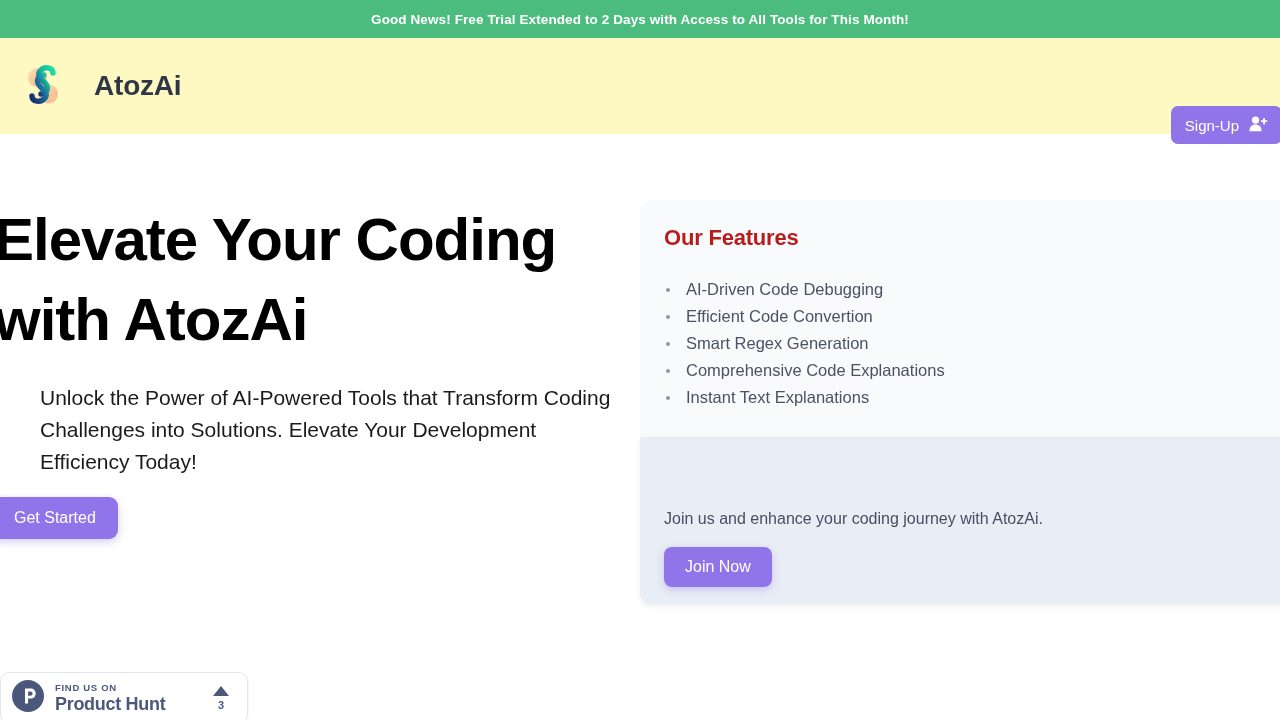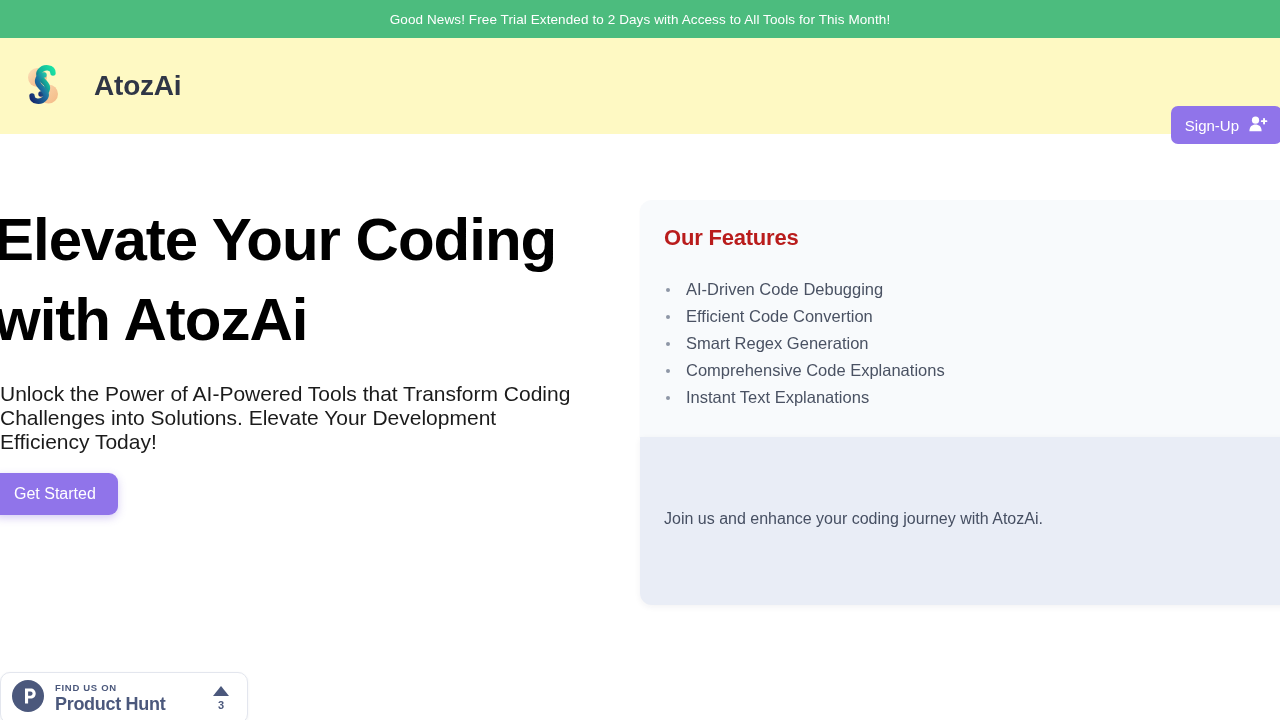--- a/index.html
+++ b/index.html
@@ -11,21 +11,21 @@
   }
   #page { position:relative; width:1280px; height:720px; background:#ffffff; }
 
   
   .banner {
     position:absolute; left:0; top:0; width:1280px; height:38px;
     background:#4cbc7e;
     display:flex; align-items:center; justify-content:center;
   }
   .banner-text {
-    color:#ffffff; font-size:13.5px; font-weight:normal; letter-spacing:.1px;
+    color:#ffffff; font-size:13.5px; font-weight:bold; letter-spacing:.1px;
     white-space:nowrap;
   }
 
   
   .header {
     position:absolute; left:0; top:38px; width:1280px; height:96px;
     background:#fef9c3;
     display:flex; align-items:center;
   }
   .brand { display:flex; align-items:center; margin-left:20px; }
@@ -47,22 +47,23 @@
 
   
   .hero-left {
     position:absolute; left:0; top:200px; width:620px;
   }
   .hero-title {
     font-size:60px; line-height:80px; font-weight:bold; color:#000000;
     letter-spacing:-1px; margin-left:-6px;
   }
   .hero-sub {
-    margin-top:22px; font-size:21px; line-height:24px; color:#1b1b1b;
+    margin-top:22px; font-size:21px; line-height:32px; color:#1b1b1b;
     width:580px;
+    margin-left:40px;
   }
   .get-started-btn {
     margin-top:19px; margin-left:-8px;
     height:42px; padding:0 22px;
     background:#9074ea; color:#ffffff; font-size:16px;
     border:none; border-radius:9px; cursor:pointer;
     box-shadow:0 3px 9px rgba(120,90,220,.30);
     display:inline-flex; align-items:center;
   }
 
@@ -202,20 +203,21 @@
       <li class="feature-item">AI-Driven Code Debugging</li>
       <li class="feature-item">Efficient Code Convertion</li>
       <li class="feature-item">Smart Regex Generation</li>
       <li class="feature-item">Comprehensive Code Explanations</li>
       <li class="feature-item">Instant Text Explanations</li>
     </ul>
   </div>
 
   <div class="community-card">
     <div class="community-desc">Join us and enhance your coding journey with AtozAi.</div>
+    <button class="join-btn">Join Now</button>
   </div>
 
   <div class="ph-badge">
     <span class="ph-logo">
       <svg width="32" height="32" viewBox="0 0 32 32">
         <circle cx="16" cy="16" r="16" fill="#4b587c"></circle>
         <path d="M13 8.5 L13 23.5 L16.1 23.5 L16.1 18.6 L18.6 18.6 C21.6 18.6 23.7 16.5 23.7 13.55 C23.7 10.6 21.6 8.5 18.6 8.5 Z M16.1 11.4 L18.4 11.4 C19.7 11.4 20.6 12.3 20.6 13.55 C20.6 14.8 19.7 15.7 18.4 15.7 L16.1 15.7 Z" fill="#ffffff"></path>
       </svg>
     </span>
     <span class="ph-texts">

